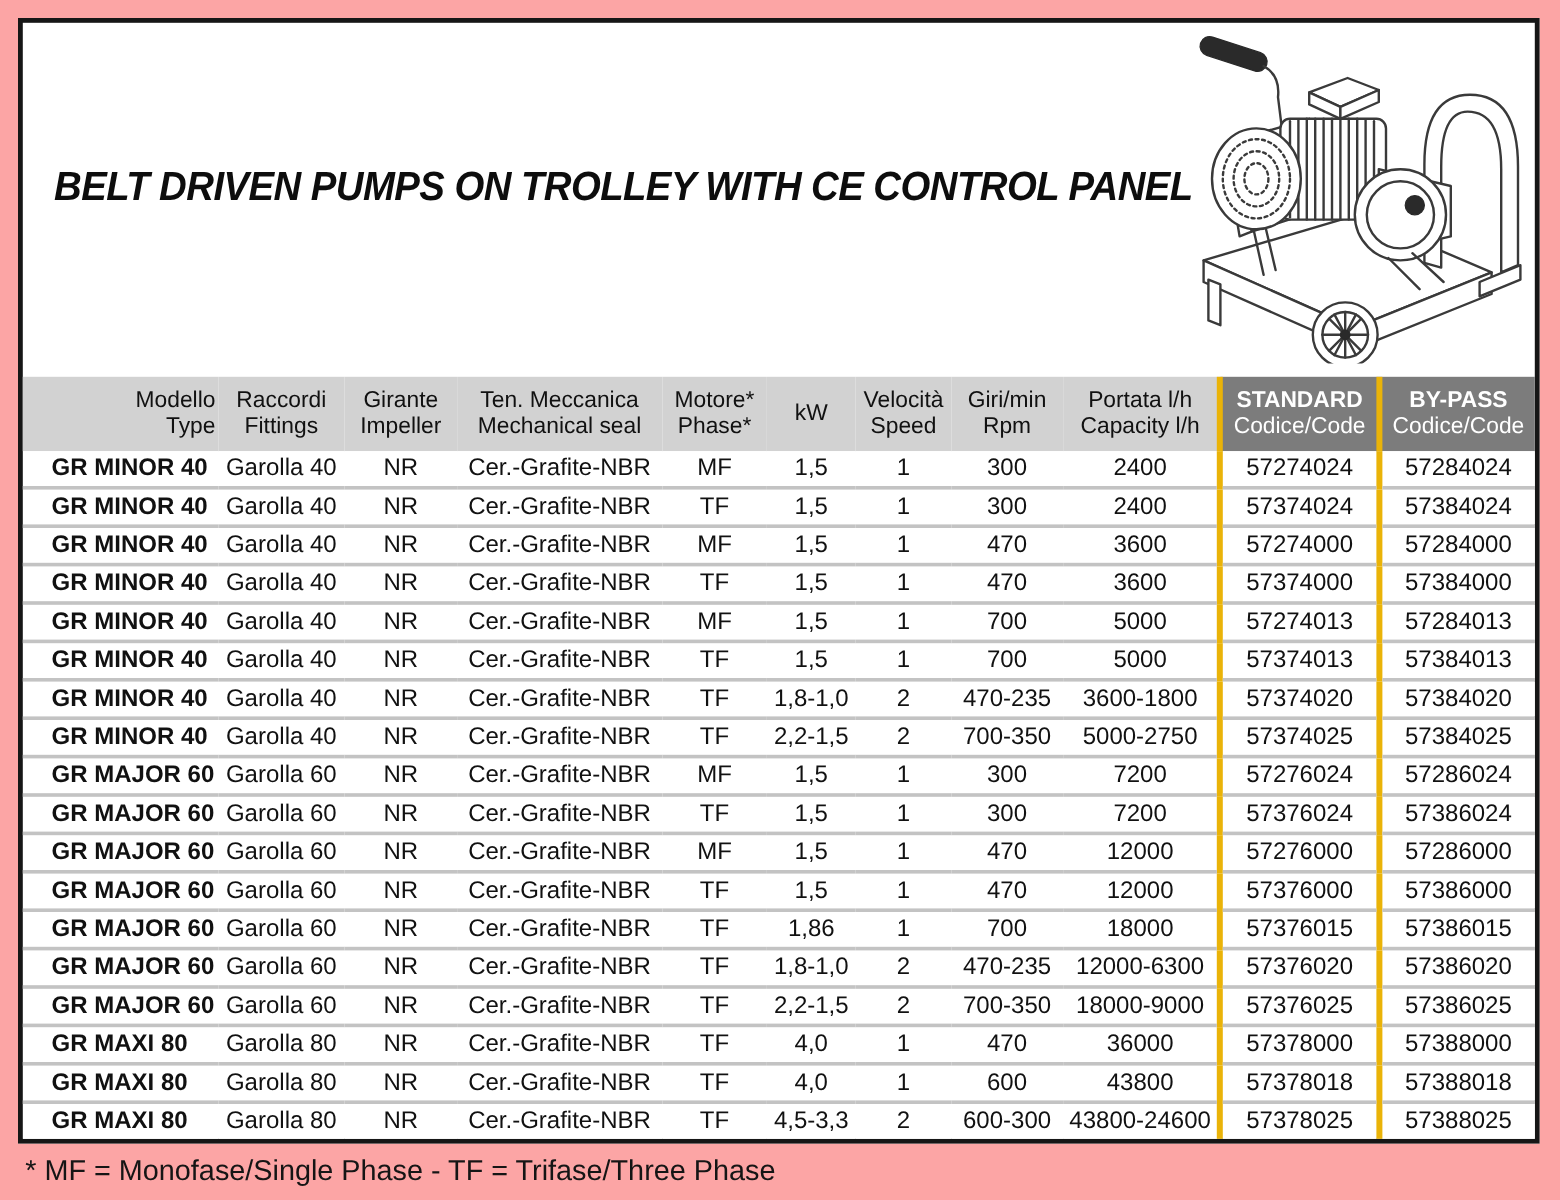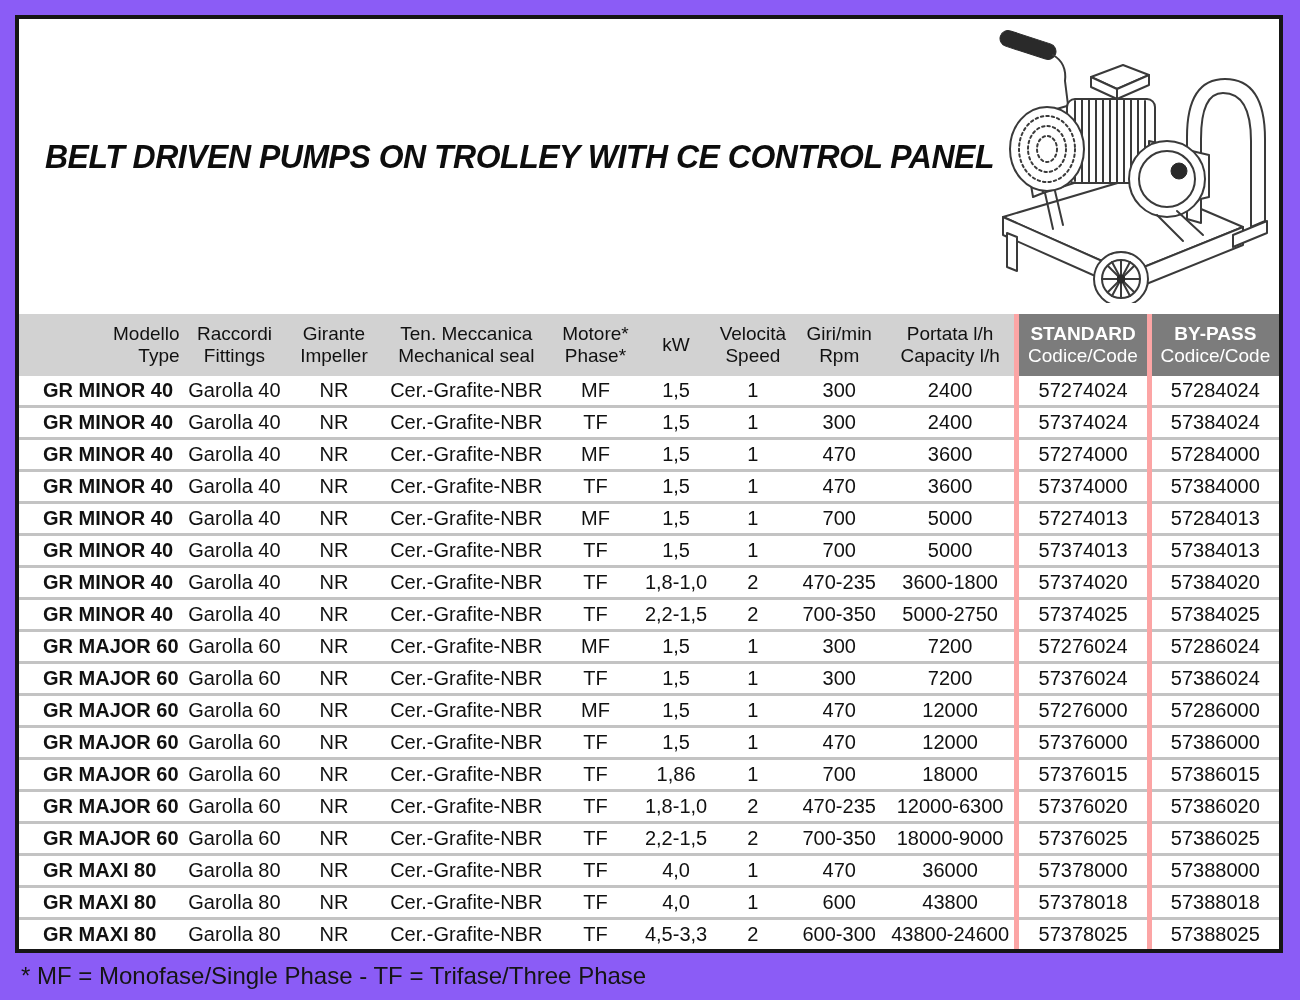--- a/index.html
+++ b/index.html
@@ -3,21 +3,21 @@
 <meta charset="utf-8">
 <style>
   * { margin: 0; padding: 0; box-sizing: border-box; }
   html, body {
     width: 1300px; height: 1000px;
     background: #ffffff;
     font-family: "Liberation Sans", sans-serif;
     color: #111;
     overflow: hidden;
   }
-  .page { position: relative; width: 1300px; height: 1000px; background: #8b5cf6; }
+  .page { position: relative; width: 1300px; height: 1000px; background: #fca5a5; }
 
   .frame {
     position: absolute; left: 15px; top: 15px;
     width: 1268px; height: 938px;
     border: 4px solid #161616;
     background: #fff;
   }
 
   .doc-title {
     position: absolute; left: 26px; top: 118px;
@@ -49,21 +49,21 @@
   table.spec th.dark .h1 { font-weight: bold; }
   .h1, .h2 { display: block; }
 
   table.spec td {
     background: #ffffff; text-align: center;
     font-size: 20px; height: 29px; line-height: 29px;
     padding: 0 2px; white-space: nowrap; overflow: hidden;
   }
   table.spec tbody tr + tr td { border-top: 3px solid #c3c3c3; }
   table.spec td.model { font-weight: bold; text-align: left; padding-left: 24px; margin-left: 32px; }
-  table.spec .hline { border-left: 5px solid #fca5a5; margin-top: 40px; }
+  table.spec .hline { border-left: 5px solid #eab308; margin-top: 40px; }
 
   .footnote {
     position: absolute; left: 21px; top: 962px;
     font-size: 24px; color: #151515;
   }
 
   .ink { stroke: #3a3a3a; fill: none; stroke-width: 2; stroke-linejoin: round; stroke-linecap: round; }
   .ink-fill { stroke: #3a3a3a; fill: #ffffff; stroke-width: 2; stroke-linejoin: round; }
   .ink-dark { fill: #2a2a2a; stroke: #2a2a2a; }
 </style>

